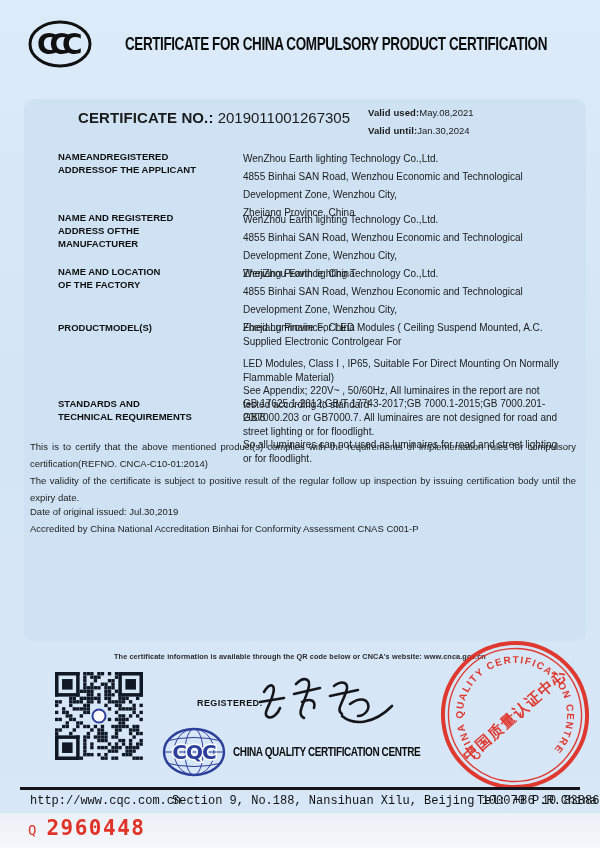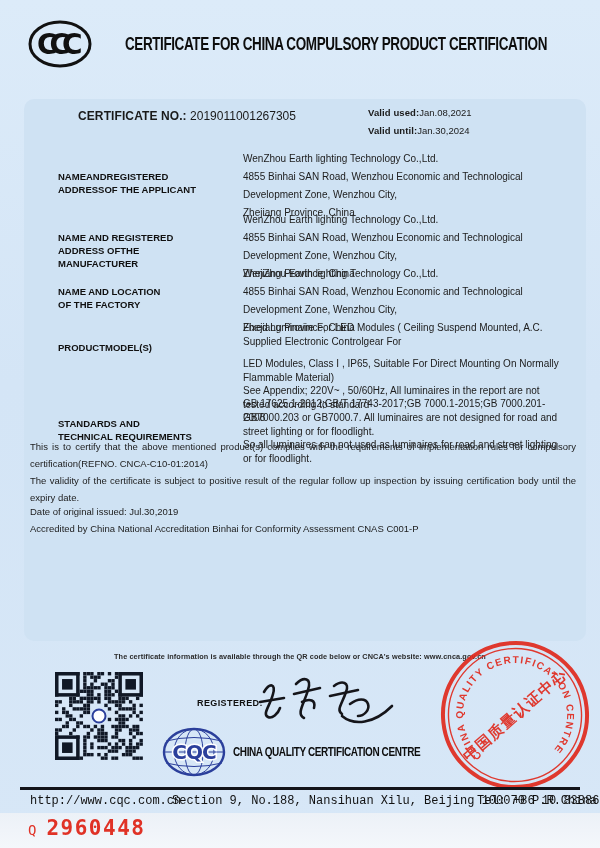--- a/index.html
+++ b/index.html
@@ -9,29 +9,29 @@
     font-family:"Liberation Sans","DejaVu Sans",sans-serif;color:#1a1a1a;
   }
   .panel{position:absolute;left:24px;top:99px;width:562px;height:542px;
     background:#cfe2f3;border-radius:10px;}
   
   .ccc-logo{position:absolute;left:27px;top:19px;width:66px;height:50px;}
   .title{position:absolute;left:96px;top:34px;width:480px;text-align:center;
     font-weight:bold;font-size:13.5px;letter-spacing:-0.4px;color:#0d0d0d;
     transform:scaleY(1.32);transform-origin:center top;white-space:nowrap;}
   
-  .cert-no{position:absolute;left:78px;top:109px;font-size:12px;white-space:nowrap;}
+  .cert-no{position:absolute;left:78px;top:109px;font-size:15px;white-space:nowrap;}
   .cert-no b{letter-spacing:0.1px;}
   .valid-line{position:absolute;left:368px;font-size:9.5px;white-space:nowrap;}
   .vf{top:107px}.vu{top:125px}
   .valid-line b{letter-spacing:0.1px;}
   
   .section{position:absolute;left:58px;width:502px;display:flex;}
   .sec1{top:150px}.sec2{top:211px}.sec3{top:265px}.sec4{top:321px}.sec5{top:397px}
-  .sec-label{width:157px;font-weight:bold;font-size:9.5px;line-height:13px;color:#101010;margin-top:20px;}
+  .sec-label{width:157px;font-weight:bold;font-size:9.5px;line-height:13px;color:#101010;}
   .sec-value{flex:1;font-size:10px;color:#202020;margin-left:28px;}
   .sec-value .vline{line-height:18px;}
   .tight .vline{line-height:13.5px;}
   .tight .vline.gap{margin-bottom:9px;}
   
   .para{position:absolute;left:30px;width:546px;font-size:9.5px;line-height:17px;
     color:#1c1c1c;text-align:justify;}
   .p1{top:438px}.p2{top:472px}.p3{top:503px;text-align:left}.p4{top:520px;text-align:left}
   
   .qr-note{position:absolute;left:0;top:652px;width:100%;text-align:center;
@@ -68,21 +68,21 @@
     <ellipse cx="33" cy="25" rx="30" ry="22" fill="none" stroke="#111" stroke-width="3"></ellipse>
     <text x="10" y="35" font-size="28" font-weight="bold" letter-spacing="-8" font-family="DejaVu Sans, sans-serif" fill="#111">CCC</text>
   </svg>
   <div class="title">CERTIFICATE FOR CHINA COMPULSORY PRODUCT CERTIFICATION</div>
 
   <div class="cert-no">
     <b>CERTIFICATE NO.:</b>
     <span>2019011001267305</span>
   </div>
   <div class="valid-line vf">
-    <b>Valid used:</b><span>Jan.08,2021</span>
+    <b>Valid used:</b><span>May.08,2021</span>
   </div>
   <div class="valid-line vu">
     <b>Valid until:</b><span>Jan.30,2024</span>
   </div>
 
   <div class="section sec1">
     <div class="sec-label">
       <div>NAMEANDREGISTERED</div>
       <div>ADDRESSOF THE APPLICANT</div>
     </div>

